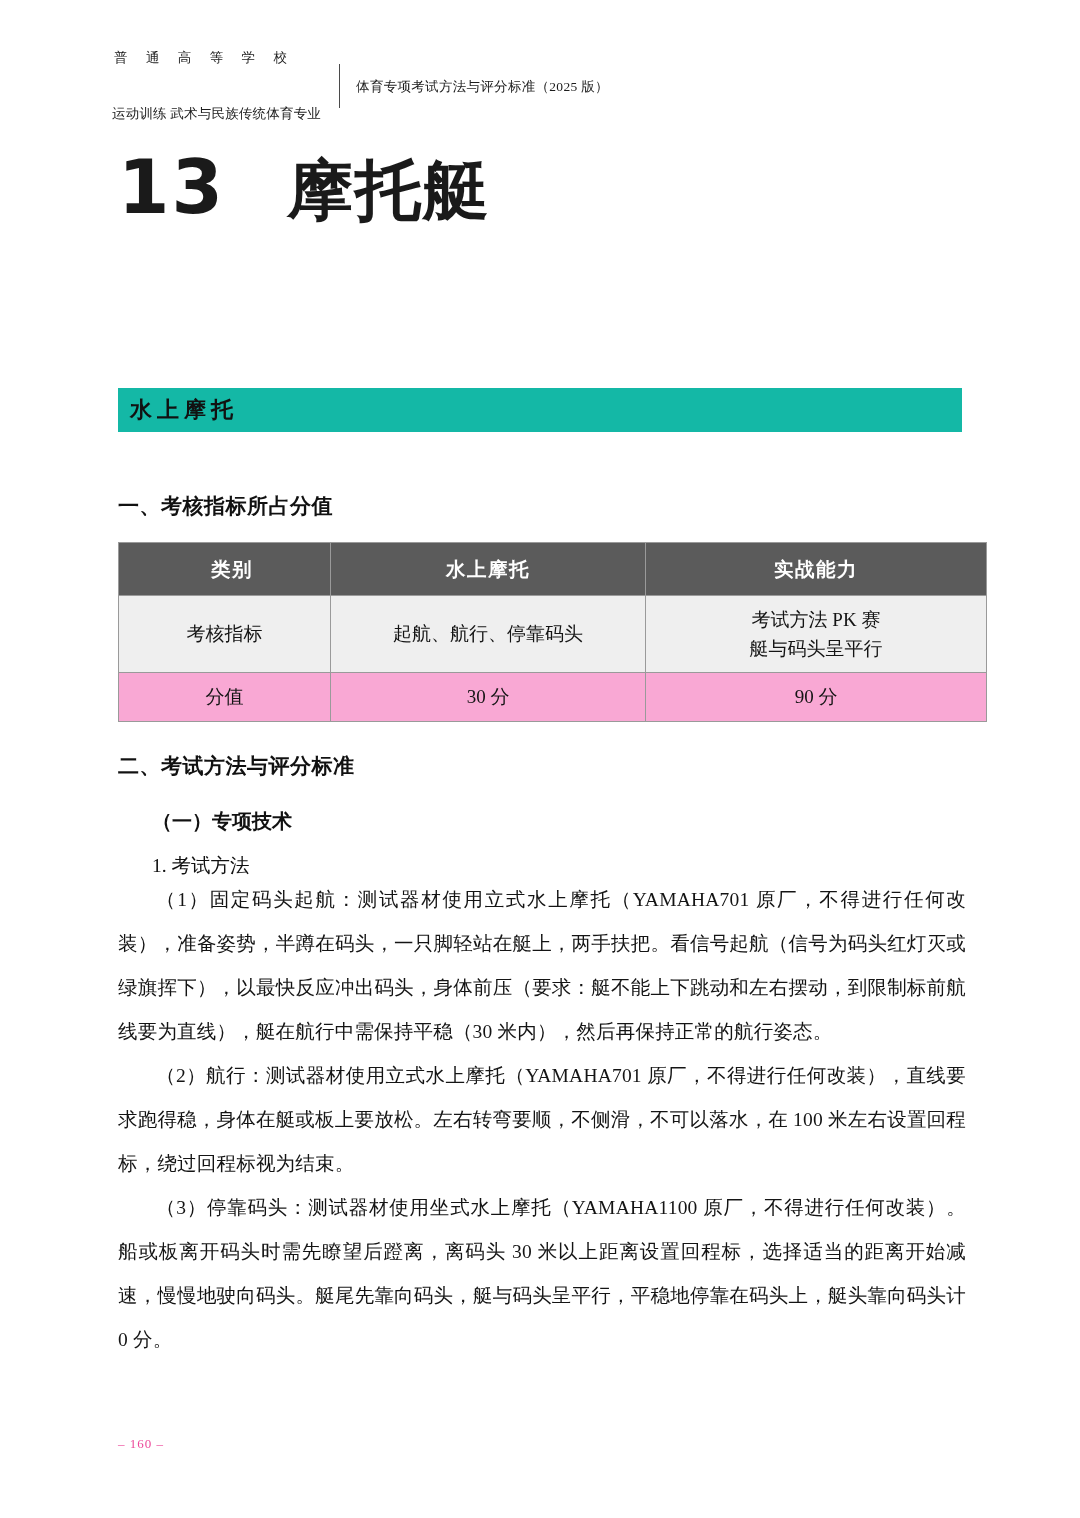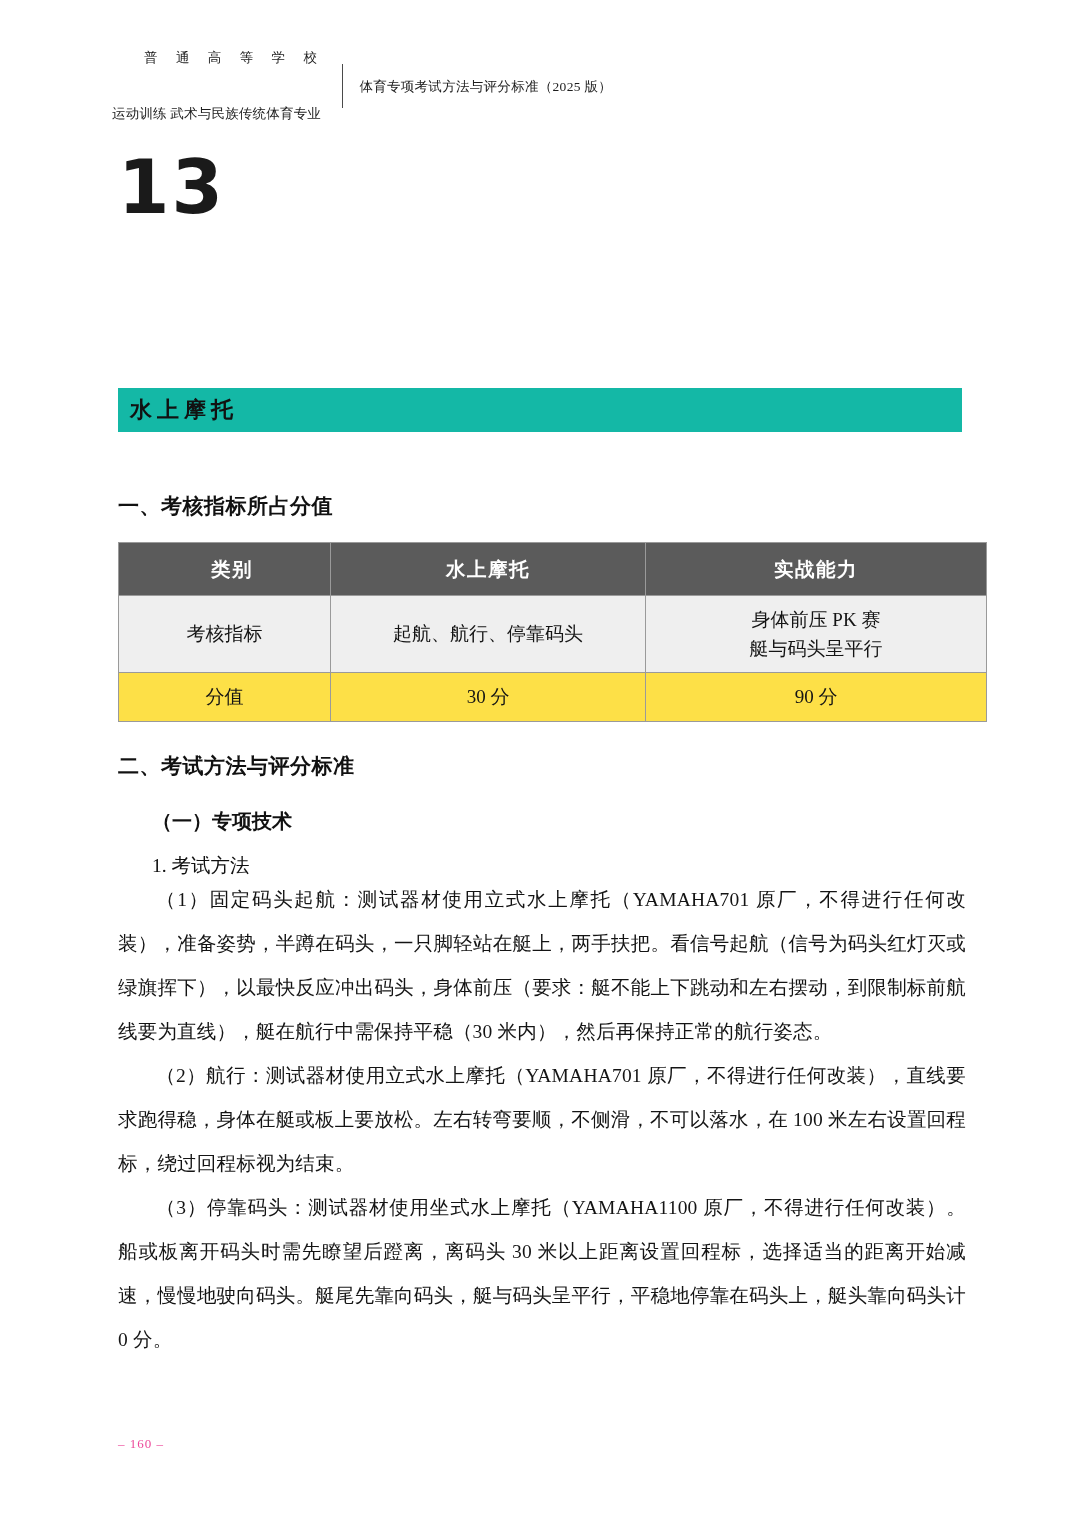--- a/index.html
+++ b/index.html
@@ -35,21 +35,20 @@
     justify-content: center;
     align-items: flex-start;
     font-size: 13.5px;
     line-height: 1.55;
     color: #1c1c1c;
     font-family: "Liberation Serif", serif;
   }
   .runhead-left .line1 {
     letter-spacing: 7.5px;
     padding-left: 2px;
-    margin-left: 30px;
   }
   .runhead-left .line2 {
     letter-spacing: 0.2px;
     margin-top: 35px;
   }
   .runhead-rule {
     width: 1px;
     height: 44px;
     background: #4a4a4a;
     margin: 0 16px 0 18px;
@@ -151,21 +150,21 @@
     height: 50px;
     letter-spacing: 1.5px;
     font-size: 19.5px;
   }
   .tbl tbody tr.r1 td {
     background: #efefef;
     height: 74px;
     line-height: 1.55;
   }
   .tbl tbody tr.r2 td {
-    background: #fde047;
+    background: #f9a8d4;
     height: 46px;
   }
   .tbl .c1 { width: 194px; padding-left: 16px; }
   .tbl .c2 { width: 312px; }
   .tbl .c3 { width: 338px; }
   .cell-multi span { display: block; }
 
   
   .body {
     position: absolute;
@@ -203,20 +202,21 @@
     <div class="runhead-left">
       <span class="line1">普 通 高 等 学 校</span>
       <span class="line2">运动训练 武术与民族传统体育专业</span>
     </div>
     <div class="runhead-rule"></div>
     <div class="runhead-right">体育专项考试方法与评分标准（2025 版）</div>
   </div>
 
   <div class="chapter">
     <span class="chapter-num">13</span>
+    <span class="chapter-name">摩托艇</span>
   </div>
 
   <div class="band">
     <span class="band-label">水上摩托</span>
   </div>
 
   <div class="h1" style="top:492px;">一、考核指标所占分值</div>
 
   <table class="tbl">
     <thead>
@@ -224,21 +224,21 @@
         <th class="c1">类别</th>
         <th class="c2">水上摩托</th>
         <th class="c3">实战能力</th>
       </tr>
     </thead>
     <tbody>
       <tr class="r1">
         <td>考核指标</td>
         <td>起航、航行、停靠码头</td>
         <td class="cell-multi">
-          <span>身体前压 PK 赛</span>
+          <span>考试方法 PK 赛</span>
           <span>艇与码头呈平行</span>
         </td>
       </tr>
       <tr class="r2">
         <td>分值</td>
         <td>30 分</td>
         <td>90 分</td>
       </tr>
     </tbody>
   </table>

